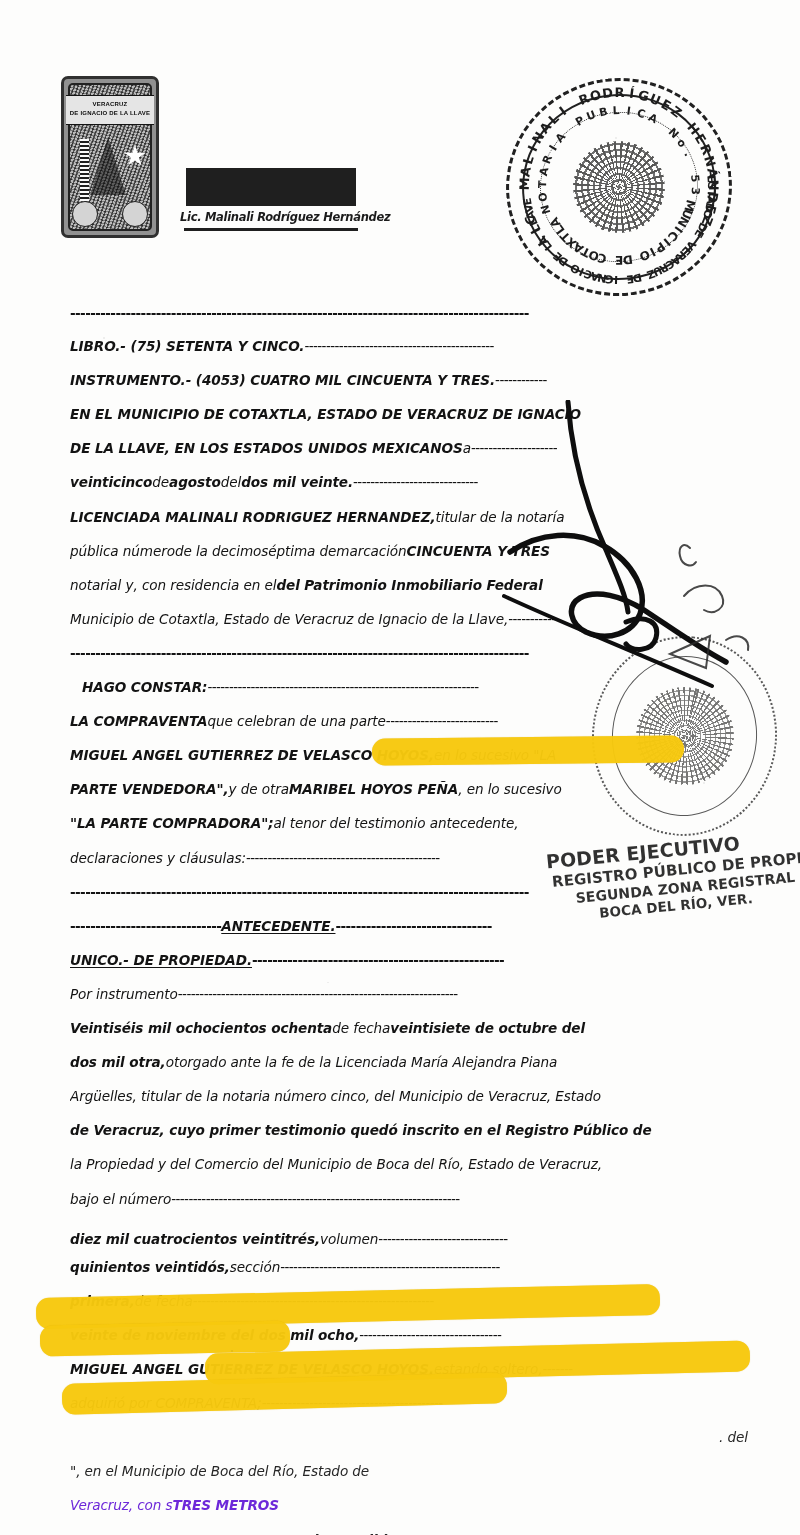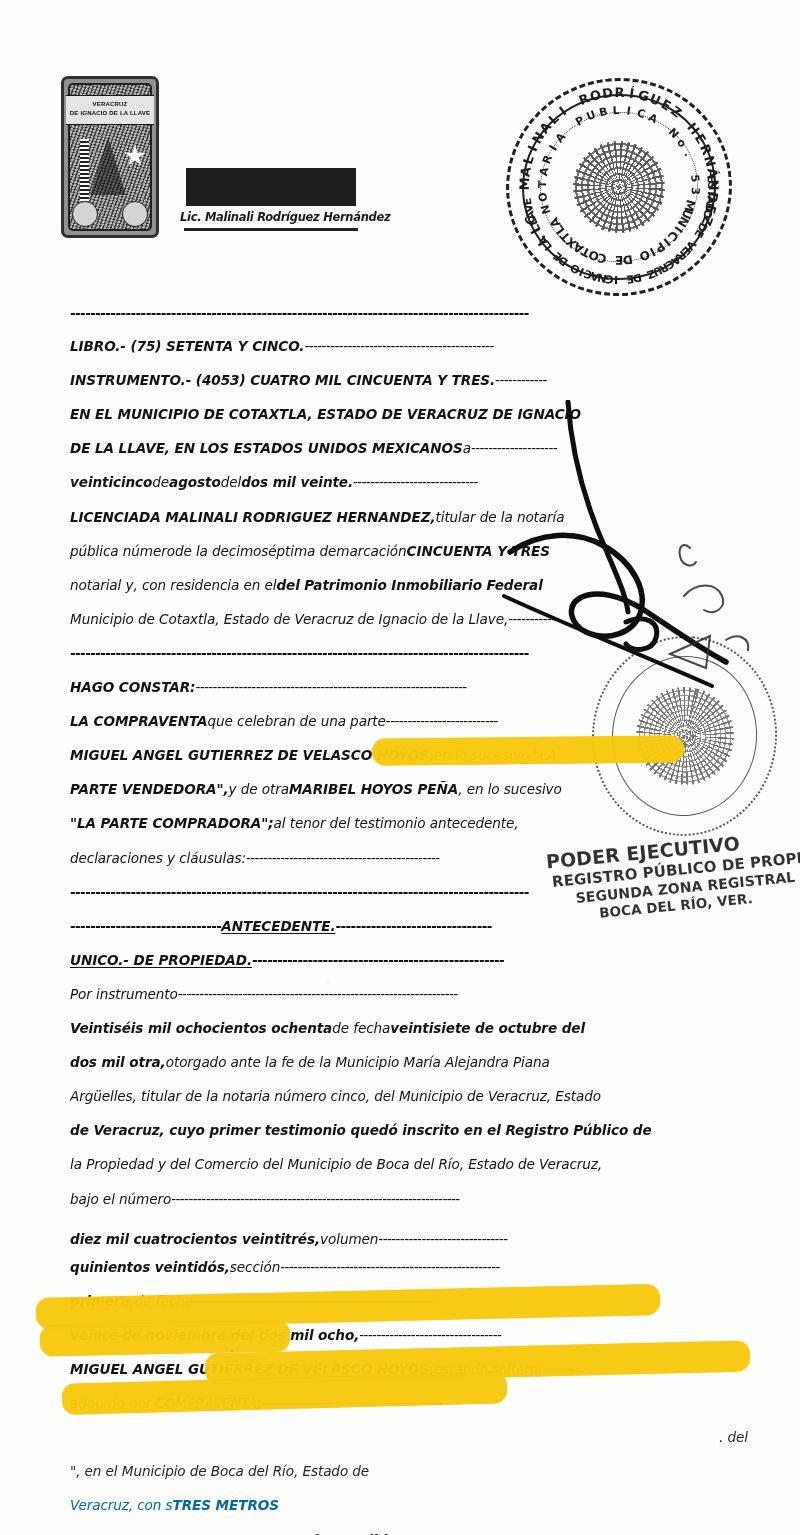--- a/index.html
+++ b/index.html
@@ -491,45 +491,45 @@
       <div class="ln" style="top: 37px;"><span class="word" style="font-weight: 700;">LIBRO.- (75) SETENTA Y CINCO.</span><span class="word dash" style="font-weight: 400;"> --------------------------------------------</span></div>
       <div class="ln" style="top: 71.1px;"><span class="word" style="font-weight: 700;">INSTRUMENTO.- (4053) CUATRO MIL CINCUENTA Y TRES.</span><span class="word dash" style="font-weight: 400;"> ------------</span></div>
       <div class="ln" style="top: 105.2px;"><span class="word" style="font-weight: 700;">EN EL MUNICIPIO DE COTAXTLA, ESTADO DE VERACRUZ DE IGNACIO</span><span class="word dash" style="font-weight: 400;"></span></div>
       <div class="ln" style="top: 139.3px;"><span class="word" style="font-weight: 700;">DE LA LLAVE, EN LOS ESTADOS UNIDOS MEXICANOS</span><span class="word" style="font-weight: 400;"> a </span><span class="word dash" style="font-weight: 400;">--------------------</span></div>
       <div class="ln" style="top: 173.4px;"><span class="word" style="font-weight: 700;">veinticinco</span><span class="word" style="font-weight: 400;"> de </span><span class="word" style="font-weight: 700;">agosto</span><span class="word" style="font-weight: 400;"> del </span><span class="word" style="font-weight: 700;">dos mil veinte.</span><span class="word dash" style="font-weight: 400;"> -----------------------------</span></div>
       <div class="ln" style="top: 207.5px;"><span class="word" style="font-weight: 700;">LICENCIADA MALINALI RODRIGUEZ HERNANDEZ,</span><span class="word" style="font-weight: 400;"> titular de la notaría</span></div>
       <div class="ln" style="top: 241.6px;"><span class="word" style="font-weight: 400;">pública número </span><span class="word" style="font-weight: 400; text-align: right;"> de la decimoséptima demarcación</span><span class="word" style="font-weight: 700;">CINCUENTA Y TRES</span></div>
       <div class="ln" style="top: 275.7px;"><span class="word" style="font-weight: 400;">notarial y </span><span class="word" style="font-weight: 400;">, con residencia en el</span><span class="word" style="font-weight: 700;">del Patrimonio Inmobiliario Federal</span></div>
       <div class="ln" style="top: 309.8px;"><span class="word" style="font-weight: 400;">Municipio de Cotaxtla, Estado de Veracruz de Ignacio de la Llave,</span><span class="word dash" style="font-weight: 400;"> ------------</span></div>
       <div class="dashrow" style="top: 343.9px;">-------------------------------------------------------------------------------------------</div>
-      <div class="ln" style="top: 378px;"><span class="word" style="font-weight: 700;">HAGO CONSTAR:</span><span class="word dash" style="font-weight: 400;"> ---------------------------------------------------------------</span></div>
+      <div class="ln" style="top: 378px; margin-left: 12px;"><span class="word" style="font-weight: 700;">HAGO CONSTAR:</span><span class="word dash" style="font-weight: 400;"> ---------------------------------------------------------------</span></div>
       <div class="ln" style="top: 412.1px;"><span class="word" style="font-weight: 700;">LA COMPRAVENTA</span><span class="word" style="font-weight: 400;"> que celebran de una parte </span><span class="word dash" style="font-weight: 400;">--------------------------</span></div>
       <div class="ln" style="top: 446.2px;"><span class="word" style="font-weight: 700;">MIGUEL ANGEL GUTIERREZ DE VELASCO HOYOS,</span><span class="word" style="font-weight: 400;"> en lo sucesivo "LA</span></div>
       <div class="ln" style="top: 480.3px;"><span class="word" style="font-weight: 700;">PARTE VENDEDORA",</span><span class="word" style="font-weight: 400;"> y de otra </span><span class="word" style="font-weight: 700;">MARIBEL HOYOS PEÑA</span><span class="word" style="font-weight: 400;">, en lo sucesivo</span></div>
       <div class="ln" style="top: 514.4px;"><span class="word" style="font-weight: 700;">"LA  PARTE  COMPRADORA";</span><span class="word" style="font-weight: 400;">  al  tenor  del  testimonio  antecedente,</span></div>
       <div class="ln" style="top: 548.5px;"><span class="word" style="font-weight: 400;">declaraciones y cláusulas:</span><span class="word dash" style="font-weight: 400;"> ---------------------------------------------</span></div>
       <div class="dashrow" style="top: 582.6px;">-------------------------------------------------------------------------------------------</div>
       <div class="ln" style="top: 616.7px;"><span class="word dash" style="font-weight: 700;">------------------------------ </span><u style="font-weight: 700;">ANTECEDENTE.</u><span class="word dash" style="font-weight: 700;"> -------------------------------</span></div>
       <div class="ln" style="top: 650.8px;"><u style="font-weight: 700;">UNICO.- DE PROPIEDAD.</u><span class="word dash" style="font-weight: 700;">--------------------------------------------------</span></div>
       <div class="ln" style="top: 684.9px;"><span class="word" style="font-weight: 400;">Por instrumento </span><span class="word dash" style="font-weight: 400;">-----------------------------------------------------------------</span></div>
       <div class="ln" style="top: 719px;"><span class="word" style="font-weight: 700;">Veintiséis mil ochocientos ochenta</span><span class="word" style="font-weight: 400;"> de fecha </span><span class="word" style="font-weight: 700;">veintisiete de octubre del</span></div>
-      <div class="ln" style="top: 753.1px;"><span class="word" style="font-weight: 700;">dos mil otra,</span><span class="word" style="font-weight: 400;"> otorgado ante la fe de la Municipio María Alejandra Piana</span></div>
+      <div class="ln" style="top: 753.1px;"><span class="word" style="font-weight: 700;">dos mil otra,</span><span class="word" style="font-weight: 400;"> otorgado ante la fe de la Licenciada María Alejandra Piana</span></div>
       <div class="ln" style="top: 787.2px;"><span class="word" style="font-weight: 400;">Argüelles, titular de la notaria número cinco, del Municipio de Veracruz, Estado</span></div>
       <div class="ln" style="top: 821.3px;"><span class="word" style="font-weight: 700;">de Veracruz, cuyo primer testimonio quedó inscrito en el Registro Público de</span></div>
       <div class="ln" style="top: 855.4px;"><span class="word" style="font-weight: 400;">la Propiedad y del Comercio del Municipio de Boca del Río, Estado de Veracruz,</span></div>
       <div class="ln" style="top: 889.5px;"><span class="word" style="font-weight: 400;">bajo el número </span><span class="word dash" style="font-weight: 400;">-------------------------------------------------------------------</span></div>
       <div class="ln" style="top: 923.6px;"><span class="word" style="font-weight: 700;">diez mil cuatrocientos veintitrés,</span><span class="word" style="font-weight: 400; margin-top: 6px;"> volumen</span><span class="word dash" style="font-weight: 400;">------------------------------</span></div>
       <div class="ln" style="top: 957.7px;"><span class="word" style="font-weight: 700;">quinientos veintidós,</span><span class="word" style="font-weight: 400;"> sección</span><span class="word dash" style="font-weight: 400;">---------------------------------------------------</span></div>
       <div class="ln" style="top: 991.8px;"><span class="word" style="font-weight: 700;">primera,</span><span class="word" style="font-weight: 400;"> de fecha </span><span class="word dash" style="font-weight: 400;">--------------------------------------------------------</span></div>
       <div class="ln" style="top: 1025.9px;"><span class="word" style="font-weight: 700;">veinte de noviembre del dos mil ocho,</span><span class="word dash" style="font-weight: 400;"> ---------------------------------</span></div>
       <div class="ln" style="top: 1060px;"><span class="word" style="font-weight: 700;">MIGUEL ANGEL GUTIERREZ DE VELASCO HOYOS,</span><span class="word" style="font-weight: 400;"> estando soltero,</span><span class="word dash" style="font-weight: 400;">-------</span></div>
       <div class="ln" style="top: 1094.1px;"><span class="word" style="font-weight: 400;">adquirió por COMPRAVENTA;</span><span class="word dash" style="font-weight: 400;"> ------------------------------------------</span></div>
       <div class="ln" style="top: 1128.2px; color: rgb(38, 38, 38); text-align: right;"><span class="word" style="font-weight: 400;">                                                          . del</span></div>
       <div class="ln" style="top: 1162.3px; color: rgb(38, 38, 38);"><span class="word" style="font-weight: 400;">", en el Municipio de Boca del Río, Estado de</span></div>
-      <div class="ln" style="top: 1196.4px; color: #0369a1;"><span class="word" style="font-weight: 400;">Veracruz, con s   </span><span class="word" style="font-weight: 700;">                                                          TRES METROS</span></div>
+      <div class="ln" style="top: 1196.4px; color: #6d28d9;"><span class="word" style="font-weight: 400;">Veracruz, con s   </span><span class="word" style="font-weight: 700;">                                                          TRES METROS</span></div>
       <div class="ln" style="top: 1230.5px; color: rgb(38, 38, 38);"><span class="word" style="font-weight: 700;">                       CENTIMETROS  CUADRADOS,  </span><span class="word" style="font-weight: 700;">con  las  medidas  y</span></div>
     </div>
 
   <div id="seal2">
     <div class="r1"></div>
     <div class="r2"></div>
     <div class="emb"></div>
   </div>
 
   <svg id="signature" viewBox="0 0 300 300">

